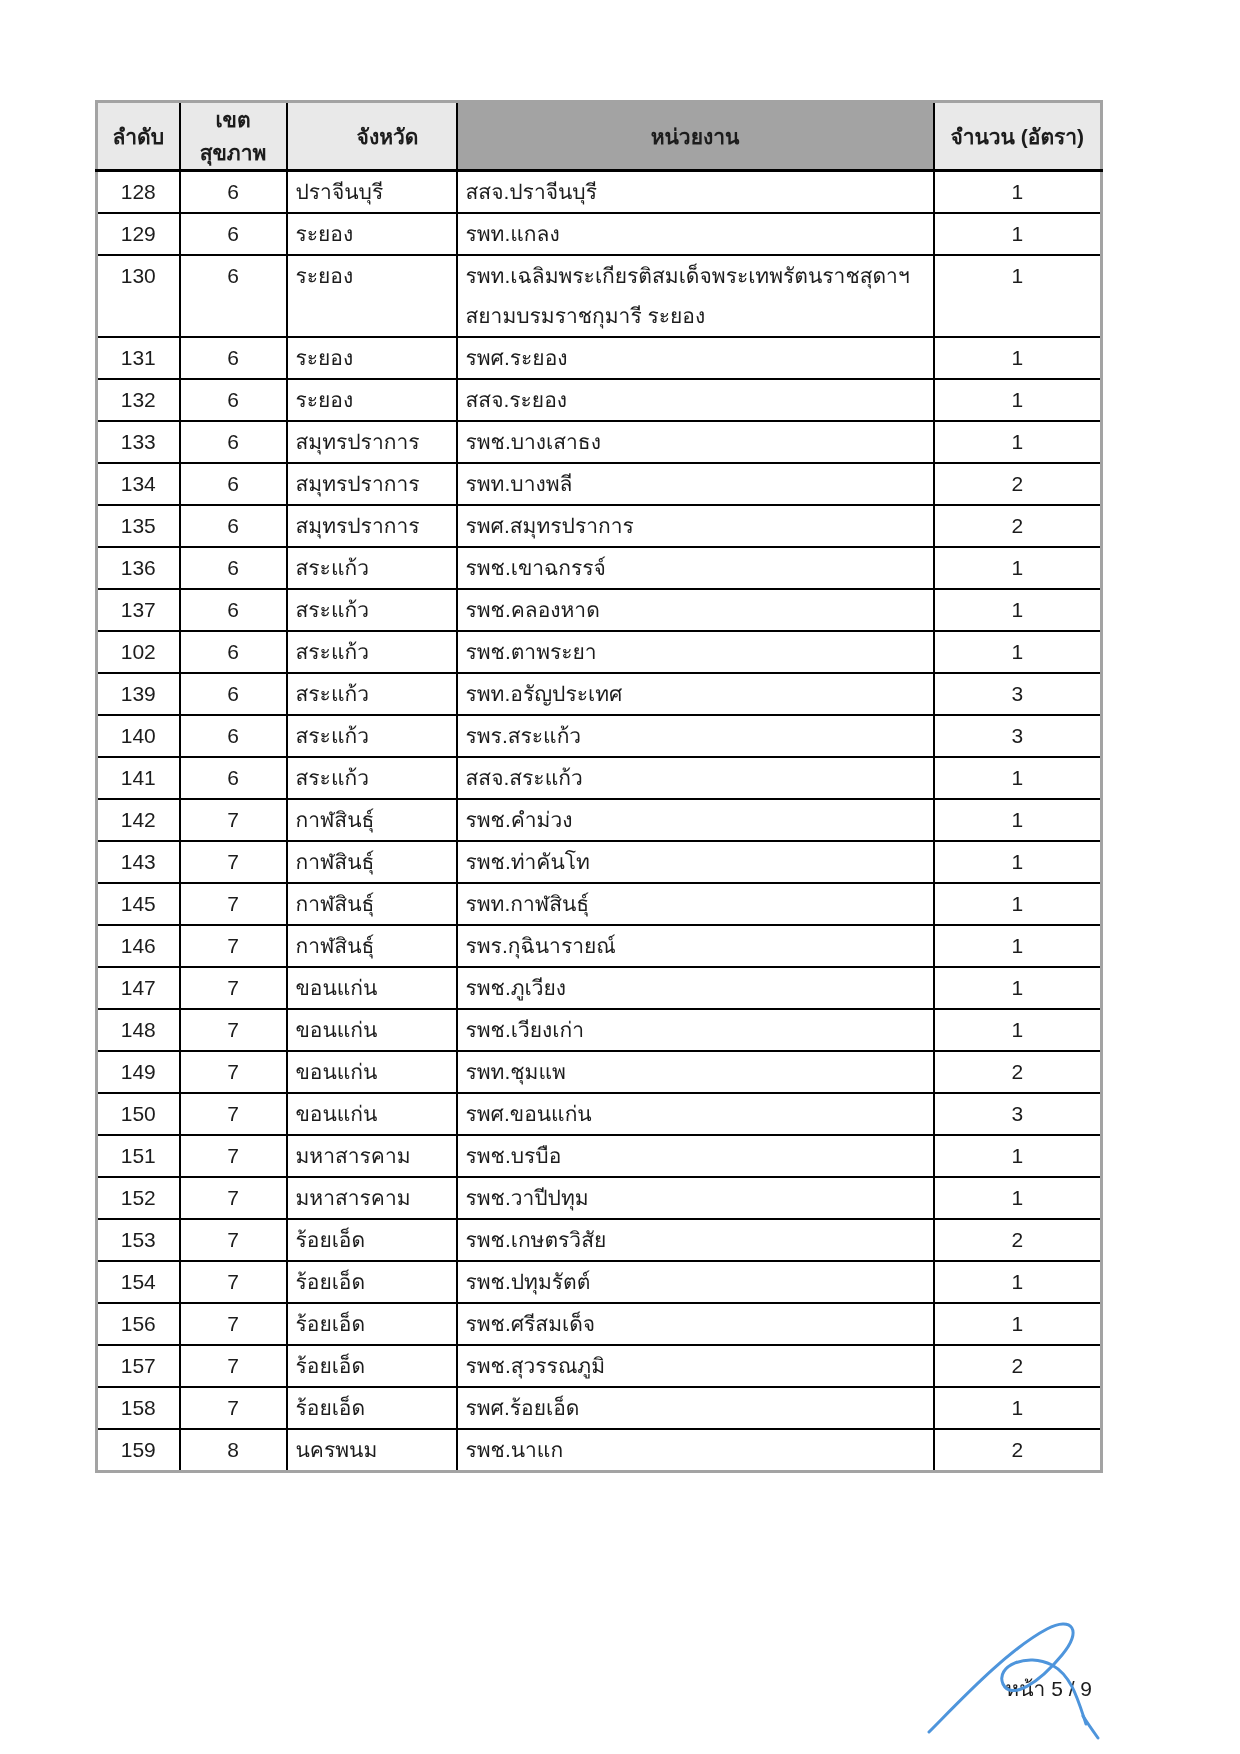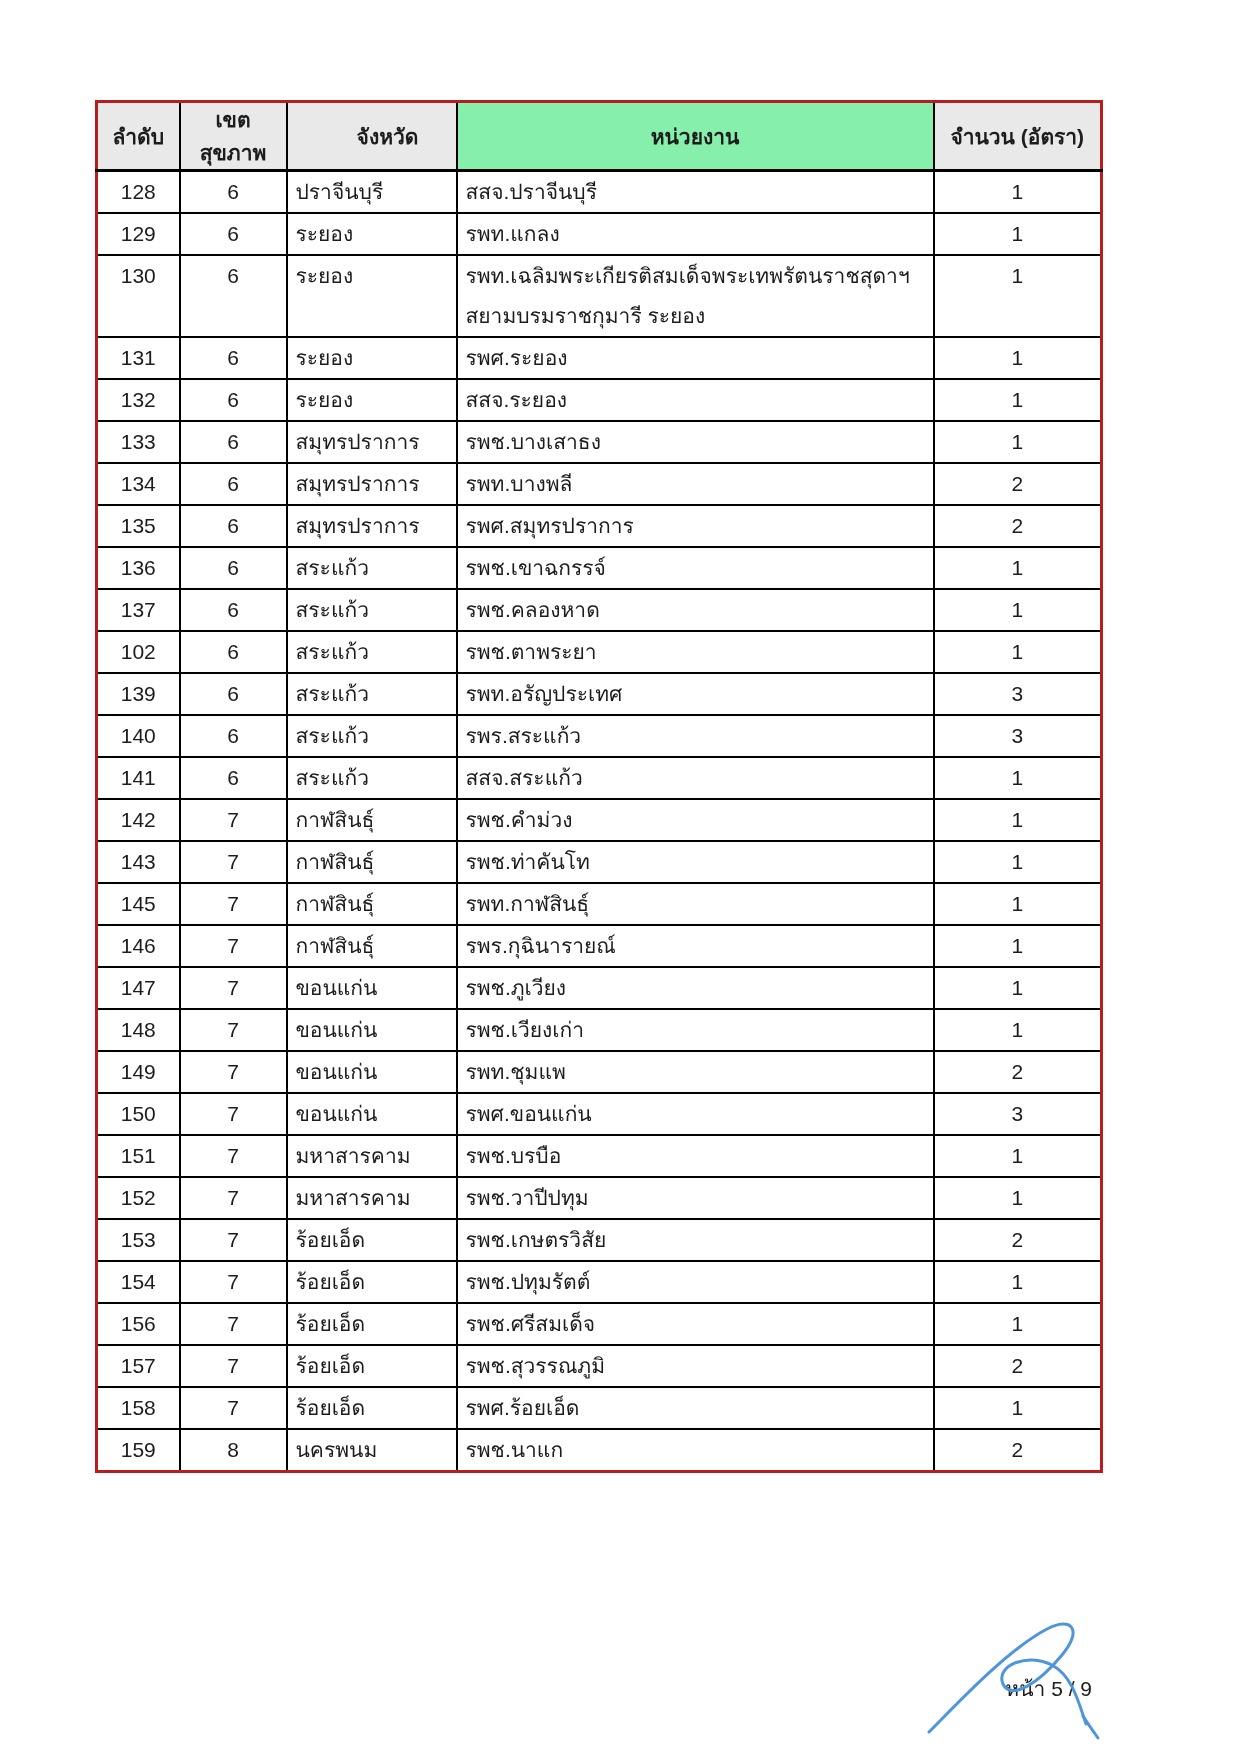--- a/index.html
+++ b/index.html
@@ -15,21 +15,21 @@
     position:absolute;left:95px;top:100px;
     width:1005px;
     border-collapse:collapse;
     table-layout:fixed;
   }
   .doc-table th,.doc-table td{
     border:2px solid #000;
     font-size:21px;
     overflow:hidden;
   }
-  .doc-table{border:3px solid #b91c1c;}
+  .doc-table{border:3px solid #a3a3a3;}
   .doc-table th{
     height:42px;
     font-weight:bold;
     text-align:center;
     padding:0 2px;
     border-bottom:3px solid #000;
   }
   .doc-table td{
     height:40px;
     line-height:40px;
@@ -60,21 +60,21 @@
     <col style="width:107px">
     <col style="width:170px">
     <col style="width:477px">
     <col style="width:168px">
   </colgroup>
   <thead>
     <tr>
         <th style="background: rgb(233, 233, 233);">ลำดับ</th>
         <th style="background: rgb(233, 233, 233); margin-top: 27px;">เขตสุขภาพ</th>
         <th style="background: rgb(233, 233, 233); padding-left: 34px;">จังหวัด</th>
-        <th style="background: #86efac;">หน่วยงาน</th>
+        <th style="background: #a3a3a3;">หน่วยงาน</th>
         <th style="background: rgb(233, 233, 233);">จำนวน (อัตรา)</th>
       </tr>
   </thead>
   <tbody>
       <tr>
         <td class="col-no">128</td>
         <td class="col-region">6</td>
         <td class="col-province">ปราจีนบุรี</td>
         <td class="col-unit">สสจ.ปราจีนบุรี</td>
         <td class="col-count">1</td>

